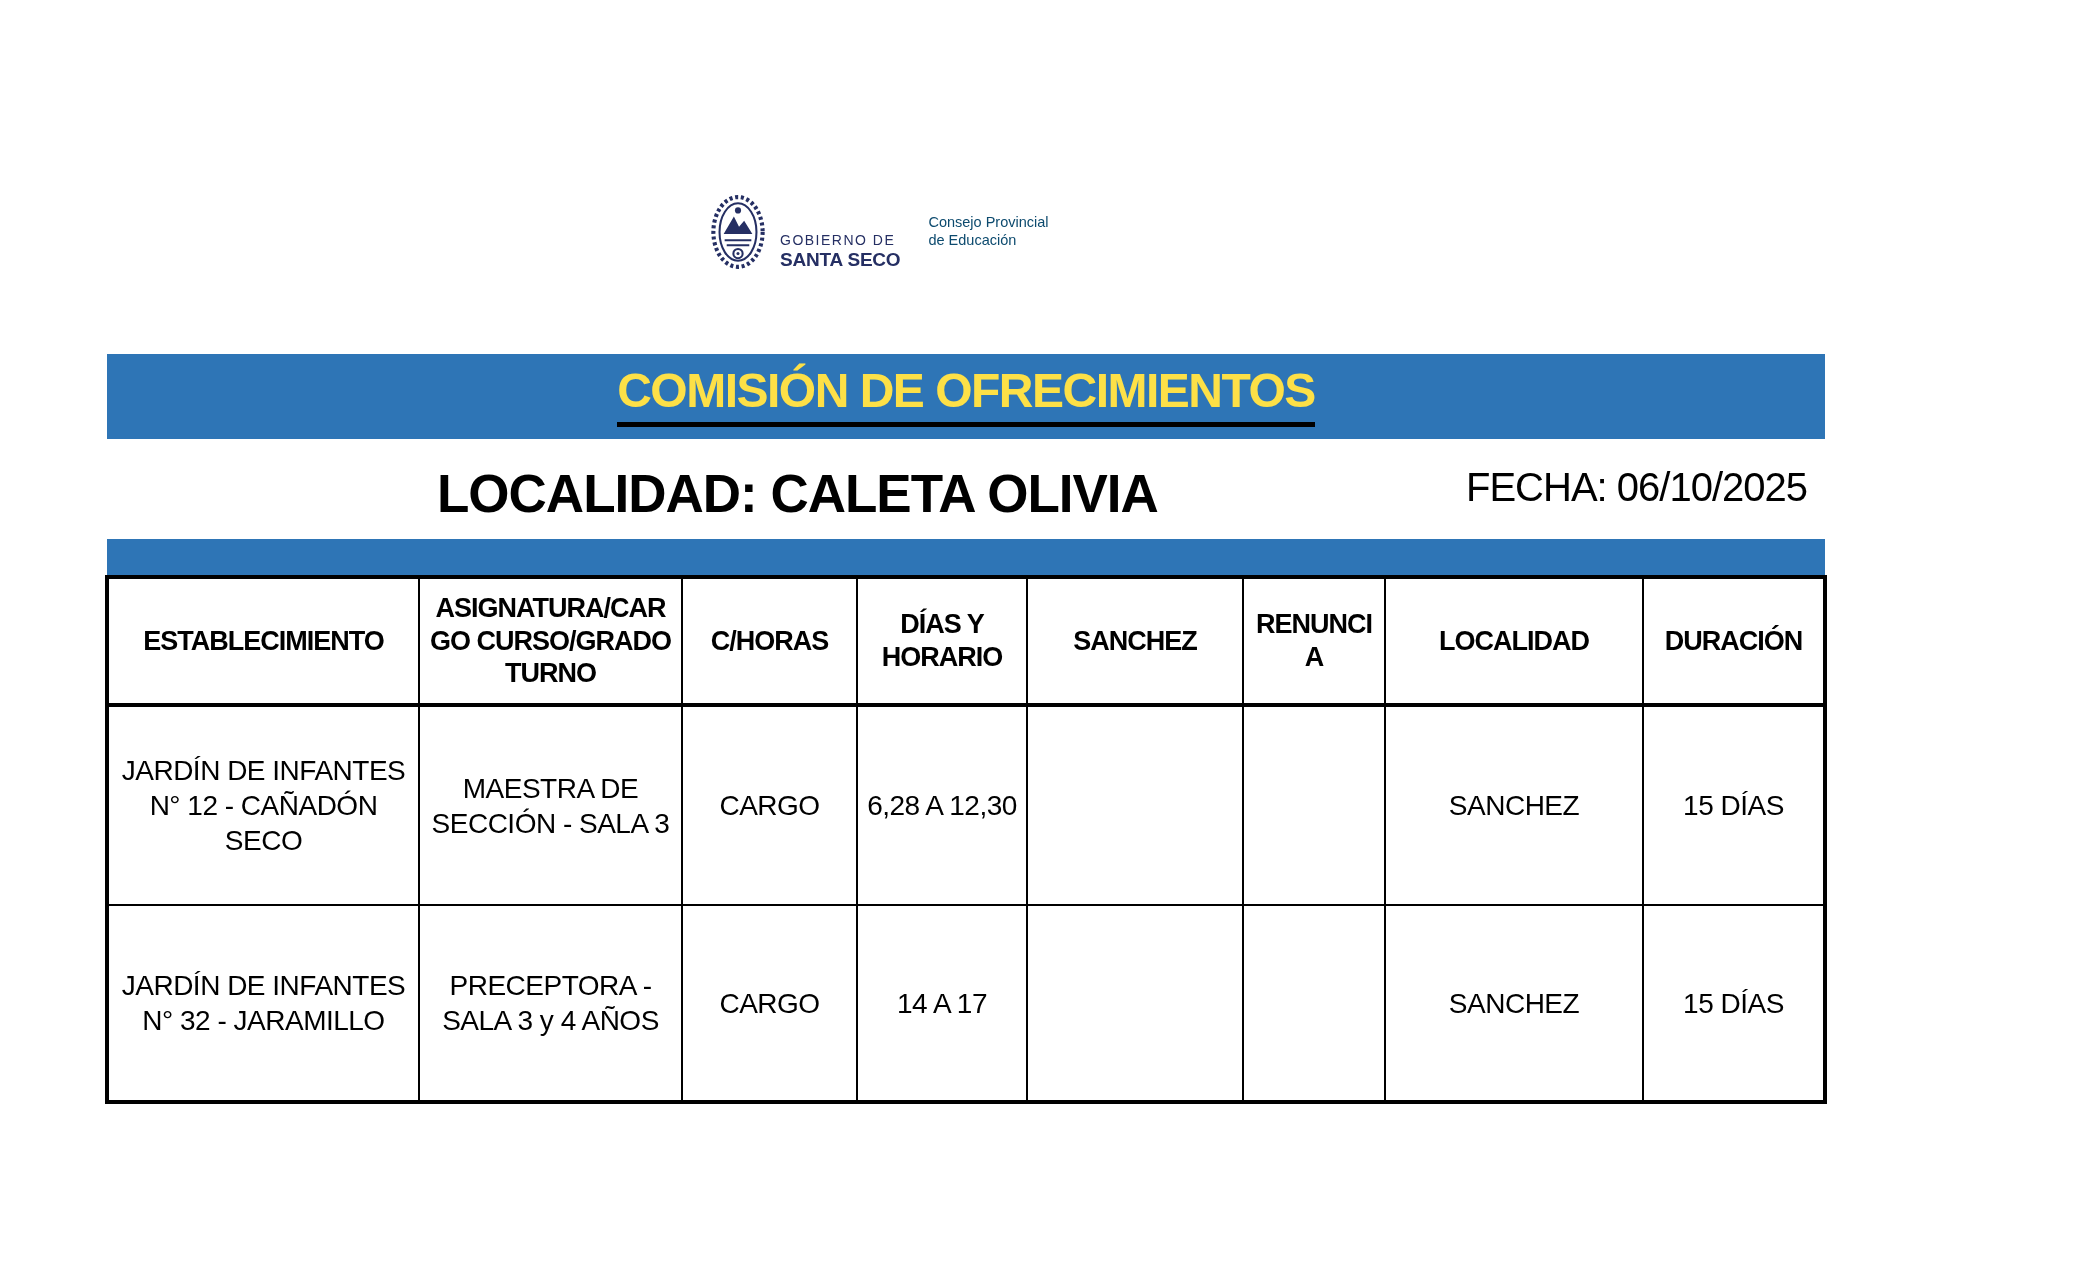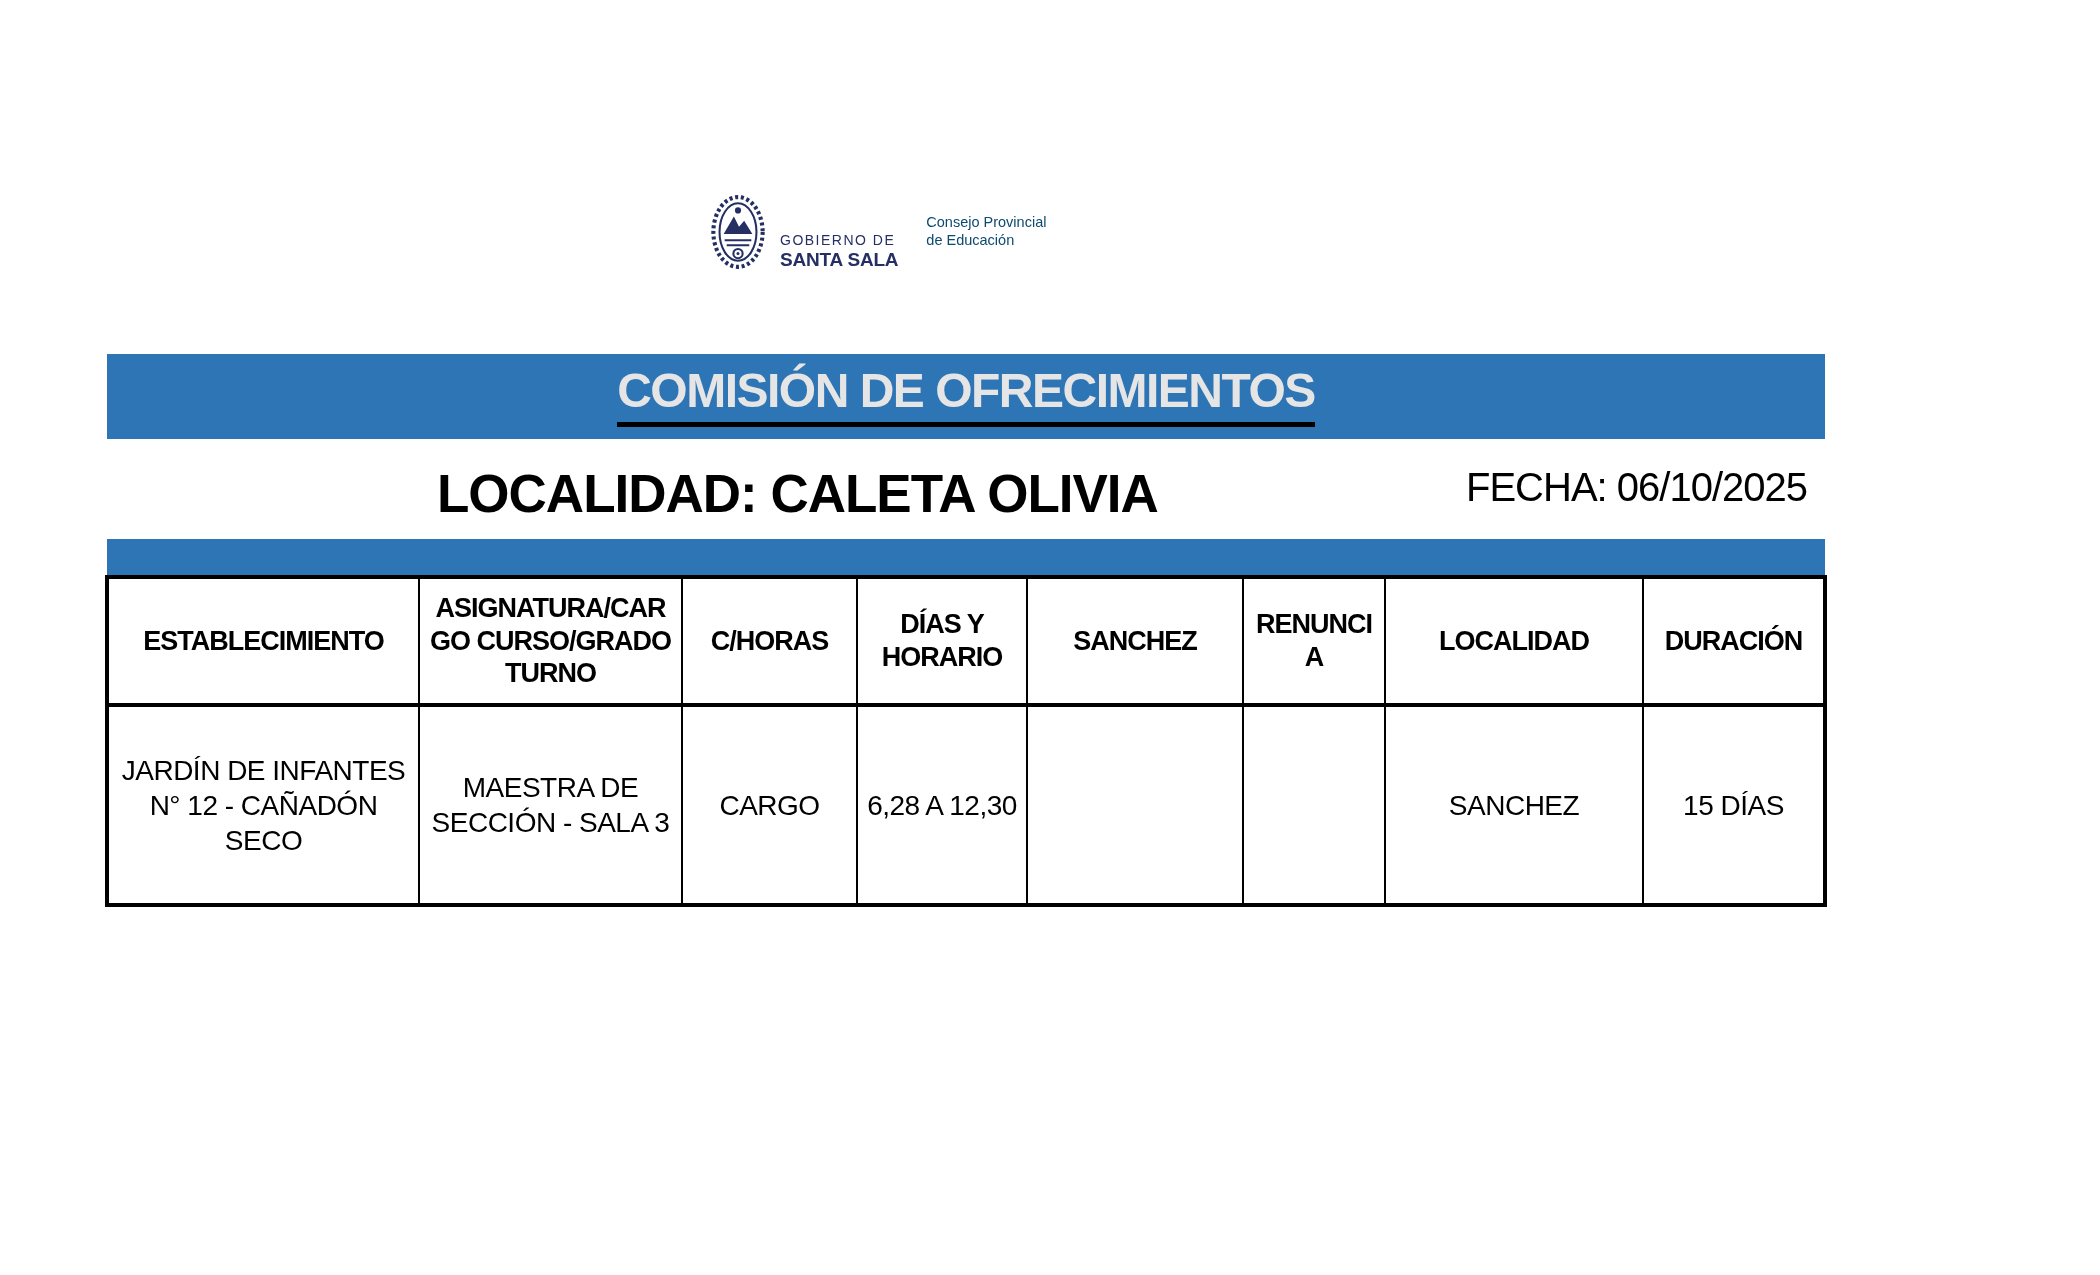--- a/index.html
+++ b/index.html
@@ -16,21 +16,21 @@
   .gov-line{font-size:14px;letter-spacing:1.5px;color:#252F63;}
   .gov-name{font-size:19px;font-weight:bold;letter-spacing:-0.2px;color:#252F63;margin-top:1px;}
   .logo-consejo{margin-left:28px;font-size:14.5px;line-height:1.18;color:#0c4a6e;}
 
   
   .title-band{
     position:absolute;left:107px;top:354px;width:1718px;height:85px;
     background:#2E75B6;display:flex;align-items:center;justify-content:center;
   }
   .title-text{
-    font-size:48px;font-weight:bold;letter-spacing:-1.5px;color:#e5e5e5;
+    font-size:48px;font-weight:bold;letter-spacing:-1.5px;color:#fde047;
     border-bottom:5px solid #000;padding-bottom:5px;line-height:1.05;
   }
   .thin-band{position:absolute;left:107px;top:539px;width:1718px;height:36px;background:#2E75B6;}
 
   
   .meta-localidad{position:absolute;left:437px;top:467px;font-size:53px;font-weight:bold;letter-spacing:-1px;line-height:1;}
   .meta-fecha{position:absolute;left:1428px;top:467px;font-size:40px;font-weight:normal;letter-spacing:-1px;line-height:1;margin-left:38px;}
 
   
   .doc-table{
@@ -62,21 +62,21 @@
       <ellipse cx="27" cy="38" rx="24" ry="34" fill="none" stroke="#252F63" stroke-width="4" stroke-dasharray="3 2.6"></ellipse>
       <ellipse cx="27" cy="38" rx="18" ry="28" fill="none" stroke="#252F63" stroke-width="2"></ellipse>
       <circle cx="27" cy="17" r="3" fill="#252F63"></circle>
       <path d="M13 40 L23 23 L28 33 L33 27 L41 40 Z" fill="#252F63"></path>
       <path d="M14 46 H40 M16 51 H38" stroke="#252F63" stroke-width="2"></path>
       <circle cx="27" cy="59" r="4.5" fill="none" stroke="#252F63" stroke-width="2"></circle>
       <circle cx="27" cy="59" r="1.5" fill="#252F63"></circle>
     </svg>
     <div class="logo-gov">
       <div class="gov-line">GOBIERNO DE</div>
-      <div class="gov-name">SANTA SALA</div>
+      <div class="gov-name">SANTA SECO</div>
     </div>
     <div class="logo-consejo">
       <div>Consejo Provincial</div>
       <div>de Educación</div>
     </div>
   </div>
 
   <div class="title-band">
     <span class="title-text">COMISIÓN DE OFRECIMIENTOS</span>
   </div>
@@ -113,16 +113,26 @@
         <tr>
           <td>JARDÍN DE INFANTES N° 12 - CAÑADÓN SECO</td>
           <td>MAESTRA DE SECCIÓN - SALA 3</td>
           <td>CARGO</td>
           <td>6,28 A 12,30</td>
           <td></td>
           <td></td>
           <td>SANCHEZ</td>
           <td>15 DÍAS</td>
         </tr>
+        <tr>
+          <td>JARDÍN DE INFANTES N° 32 - JARAMILLO</td>
+          <td>PRECEPTORA - SALA 3 y 4 AÑOS</td>
+          <td>CARGO</td>
+          <td>14 A 17</td>
+          <td></td>
+          <td></td>
+          <td>SANCHEZ</td>
+          <td>15 DÍAS</td>
+        </tr>
       </tbody>
   </table>
 
 </div>
 
 </body></html>

